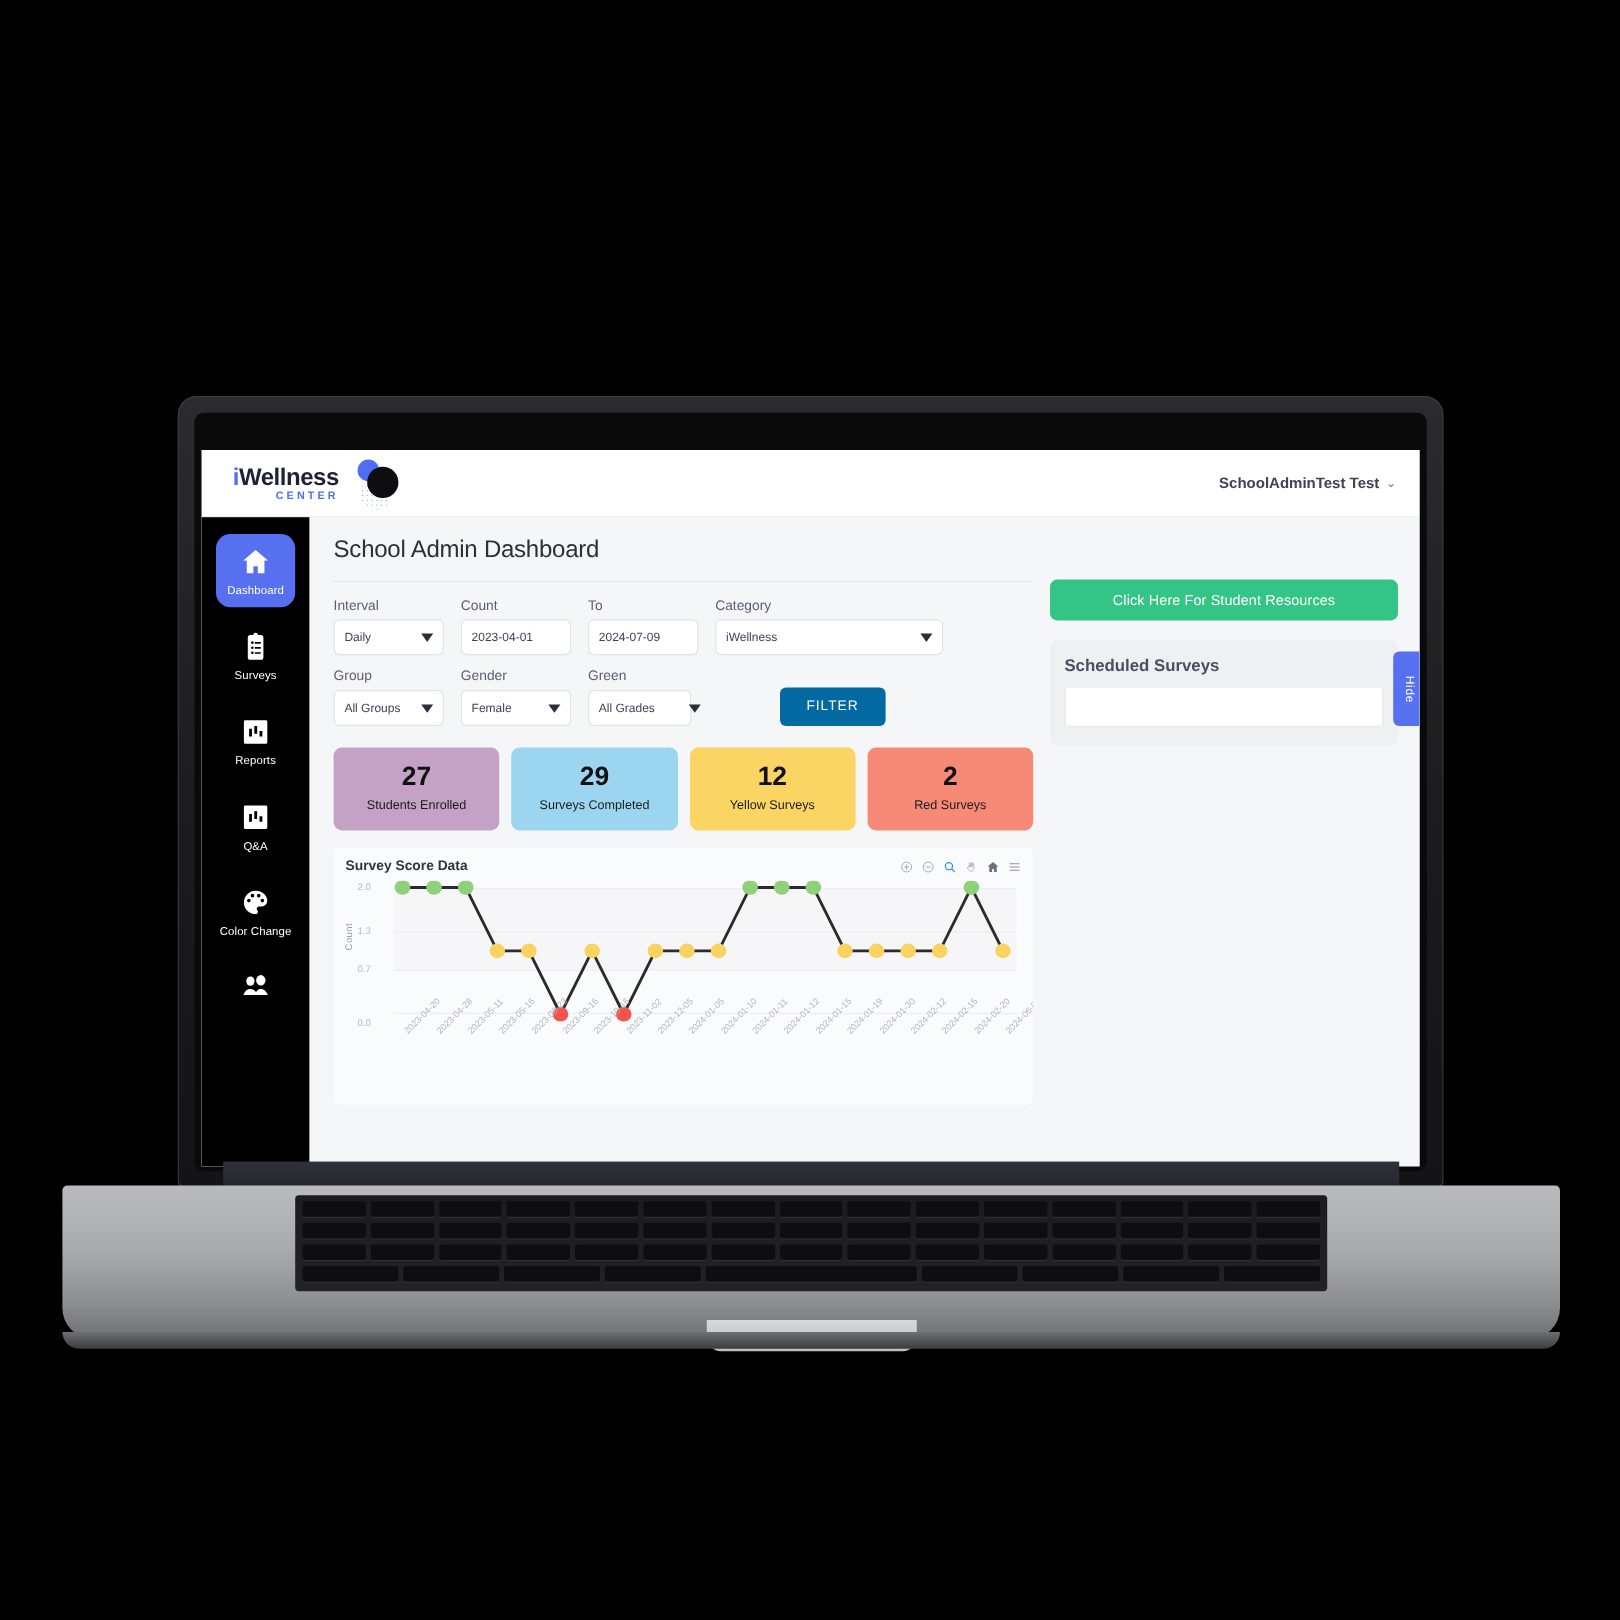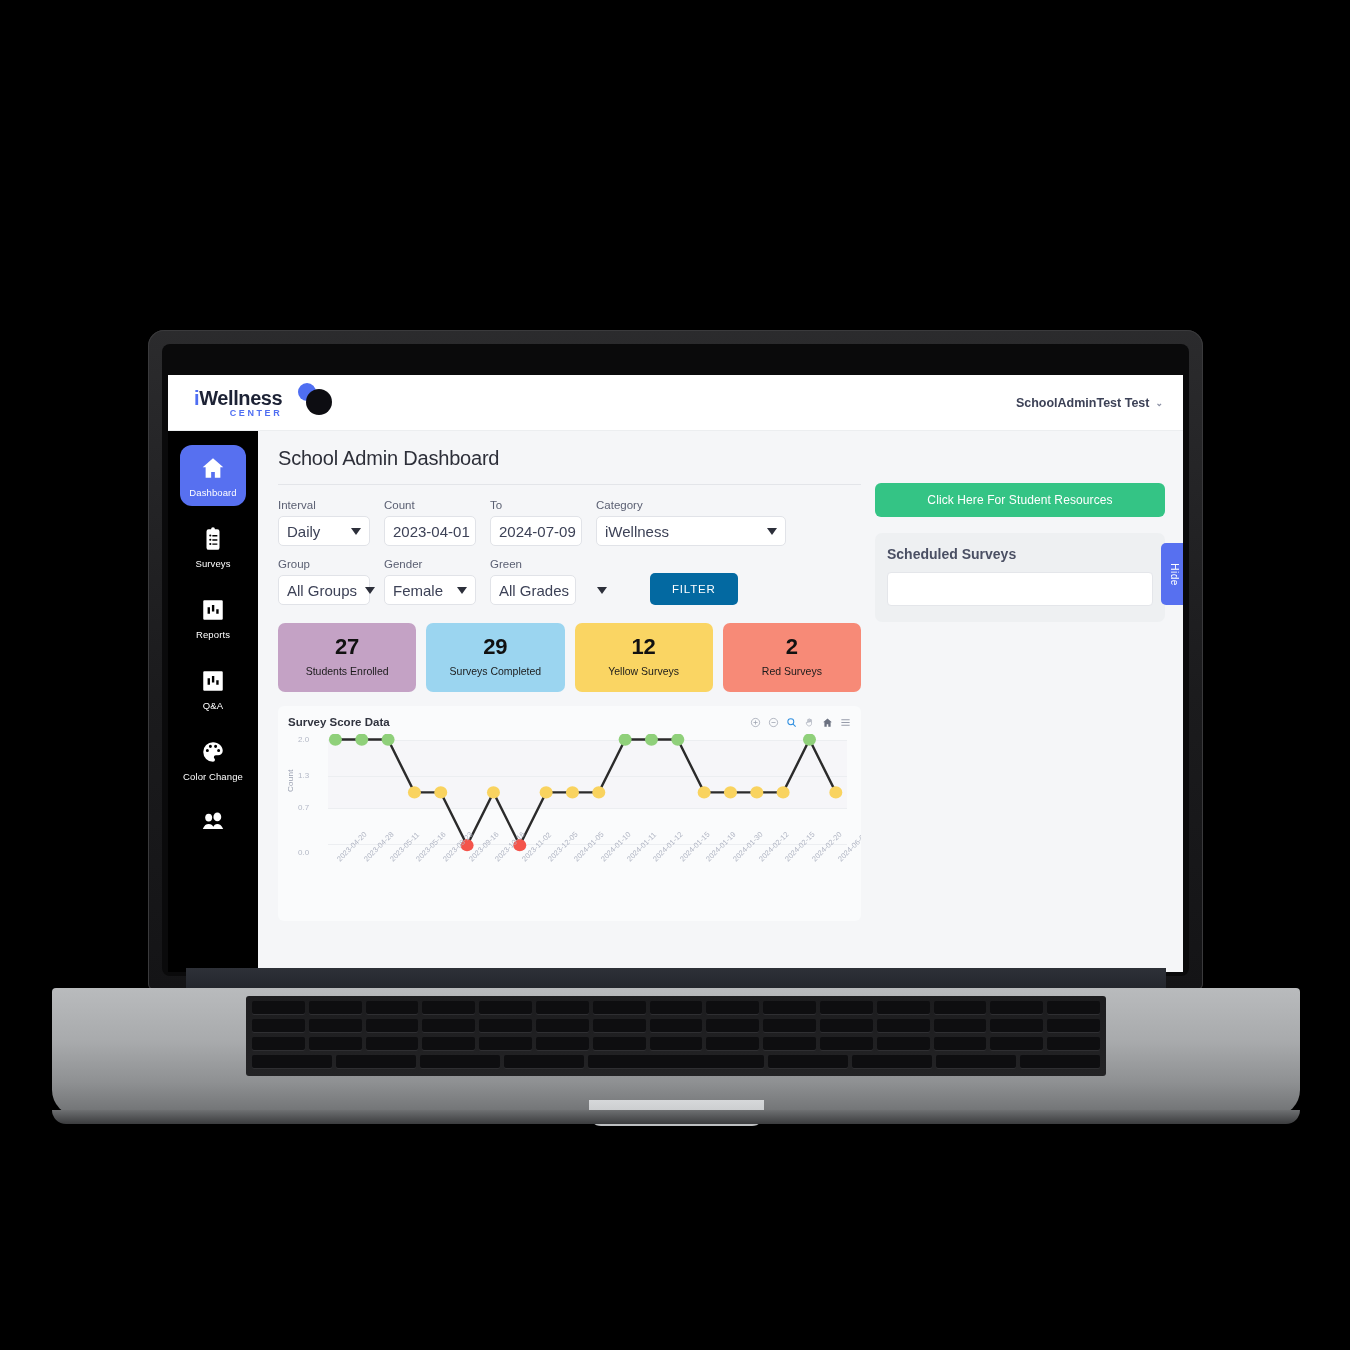--- a/index.html
+++ b/index.html
@@ -112,21 +112,21 @@
 
   .page-title { font-size:20px; font-weight:500; color:#2d2f39; letter-spacing:-.2px; }
   .rule { height:1px; background:#e3e5e9; margin:14px 0 14px; }
 
   .filters { display:flex; gap:14px; align-items:flex-end; flex-wrap:wrap; }
   .fgroup { display:flex; flex-direction:column; gap:5px; }
   .flabel { font-size:11.5px; color:#5a5f72; }
   .control {
     height:30px; background:#fff; border:1px solid #e1e3e8; border-radius:5px;
     display:flex; align-items:center; justify-content:space-between;
-    padding:0 8px; font-size:15px; color:#3d4257; cursor:pointer;
+    padding:0 8px; font-size:10px; color:#3d4257; cursor:pointer;
   }
   .control .val { white-space:nowrap; }
   .sel-arrow { width:0;height:0;border-left:5px solid transparent;
                border-right:5px solid transparent;border-top:7px solid #2c2f3a; margin-left:8px;}
   .w-interval { width:92px; } .w-date { width:92px; } .w-category { width:190px; }
   .w-group { width:92px; } .w-gender { width:92px; } .w-grade { width:86px;gap:20px; }
   .filter-btn {
     background:#0369a1; color:#fff; border:none; border-radius:5px;
     height:32px; padding:0 22px; font-size:11.5px; letter-spacing:.8px;
     cursor:pointer; margin-left:60px;

